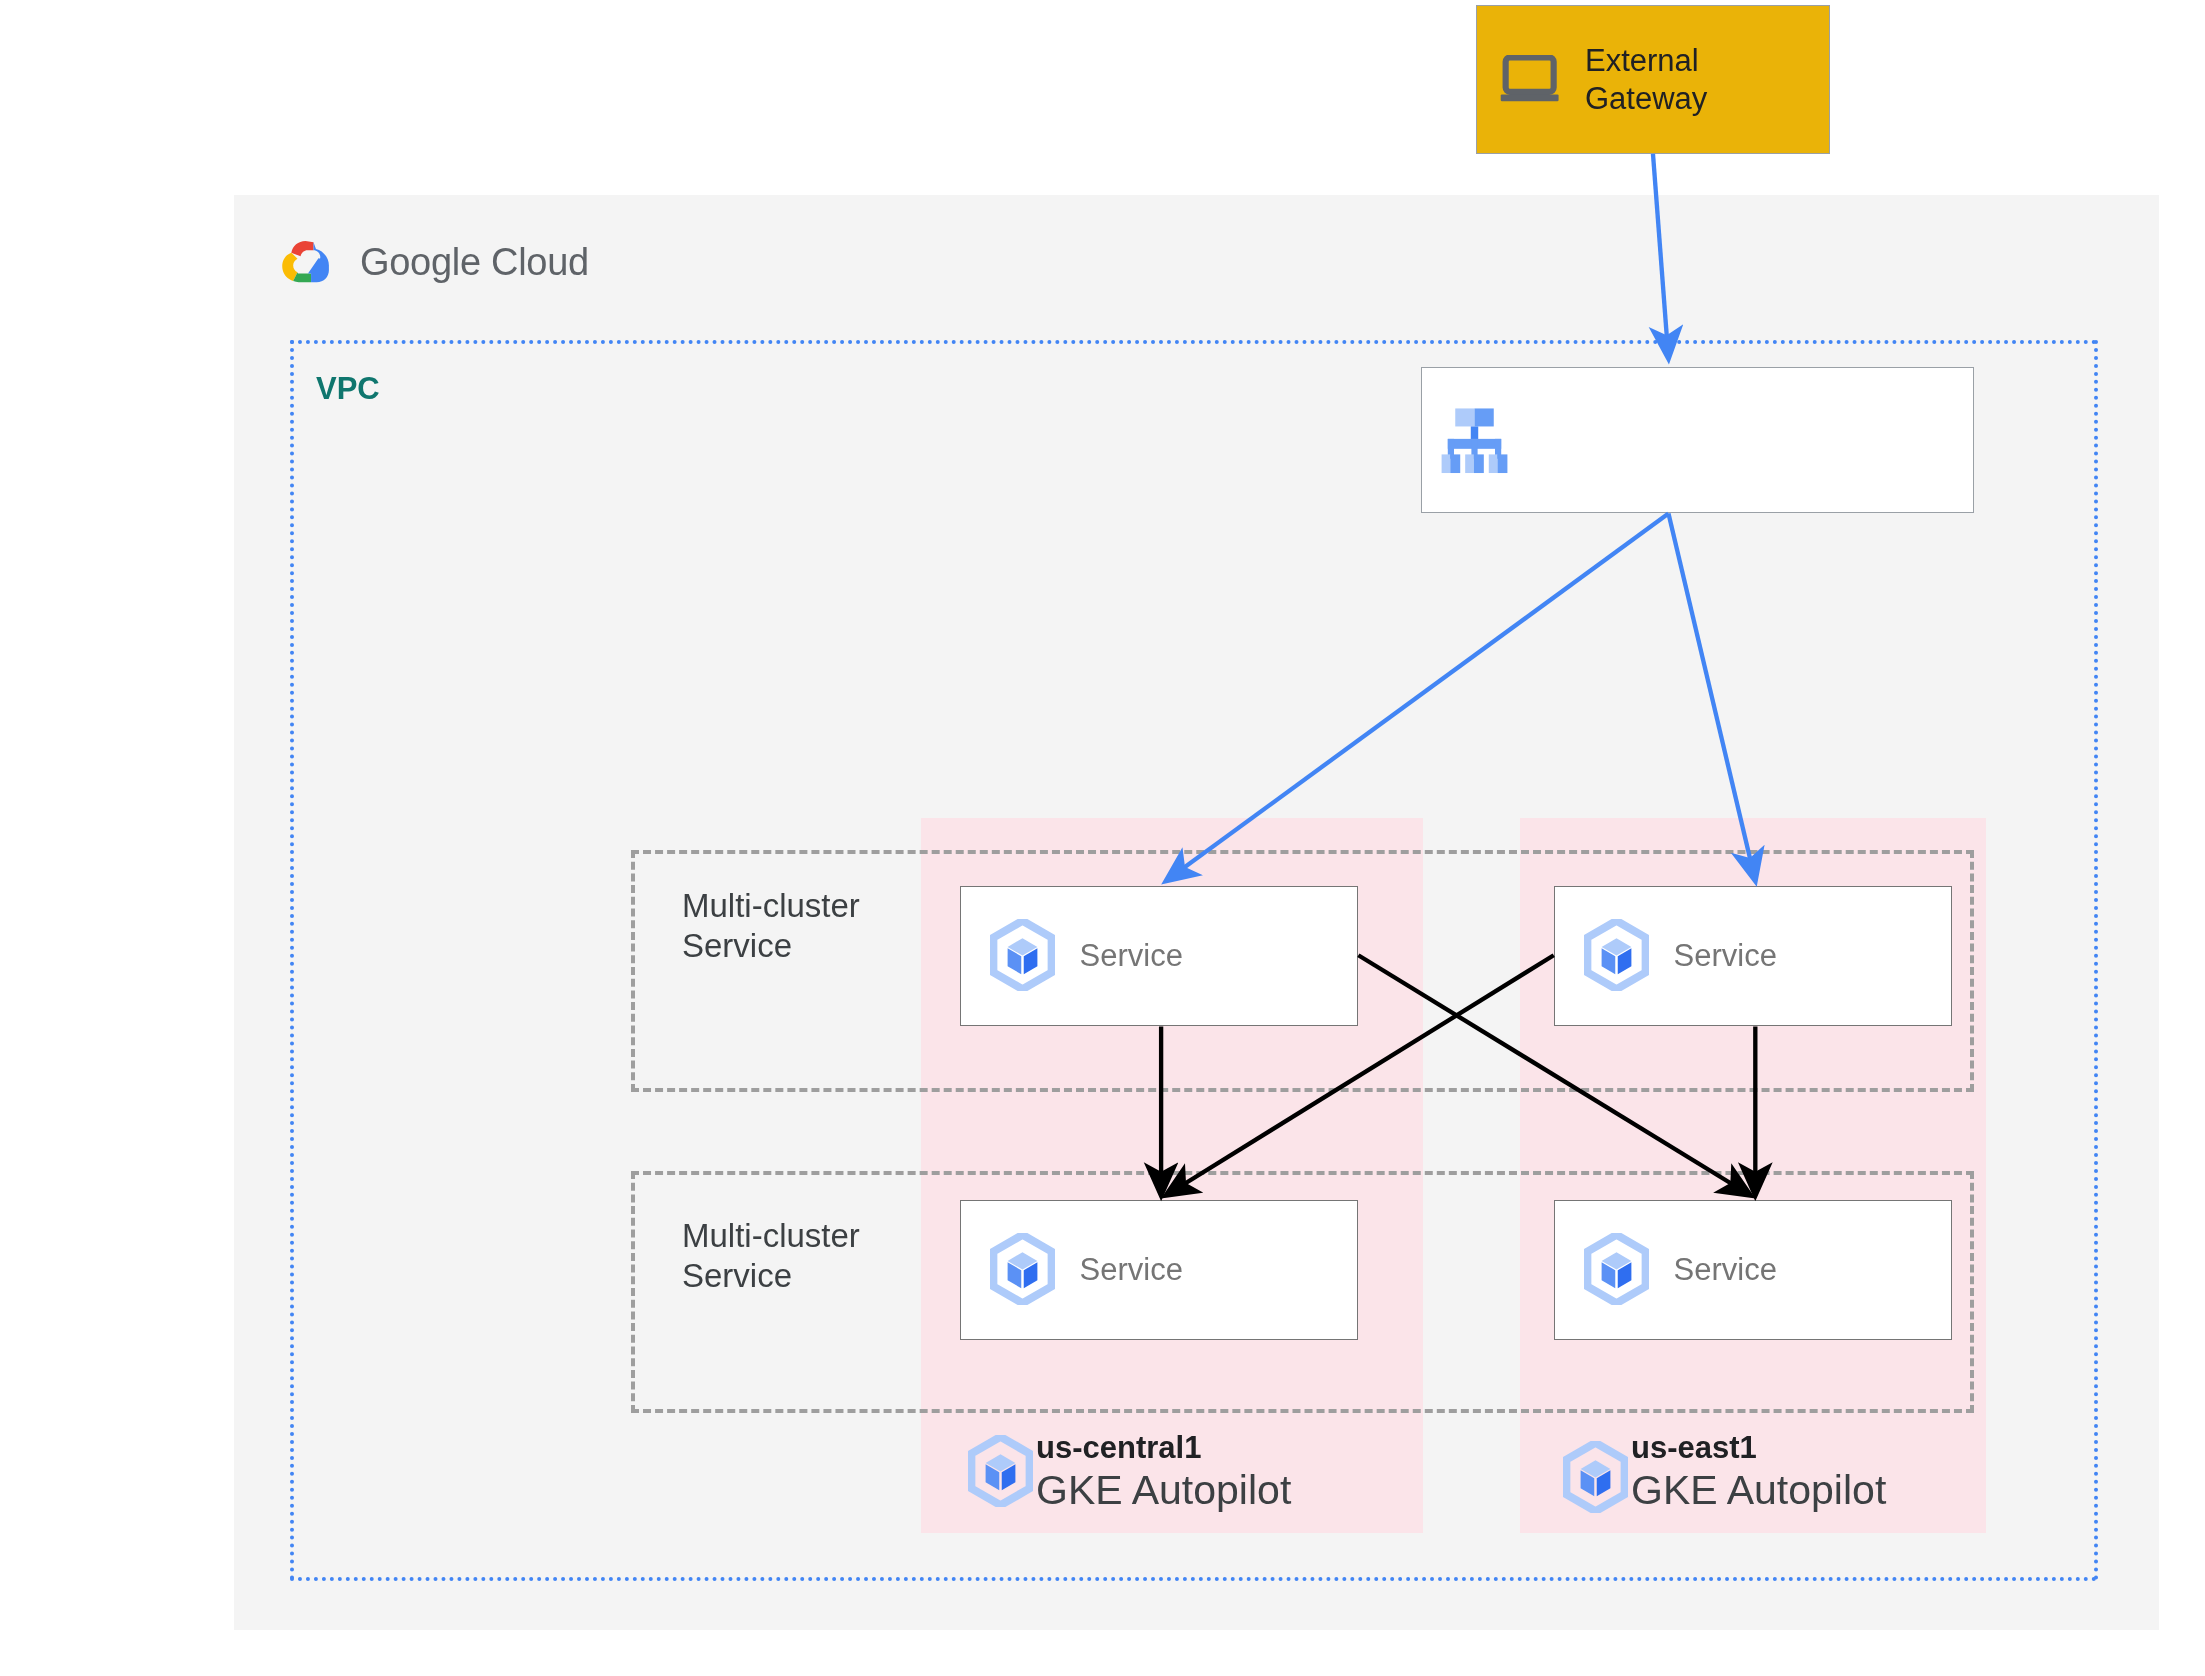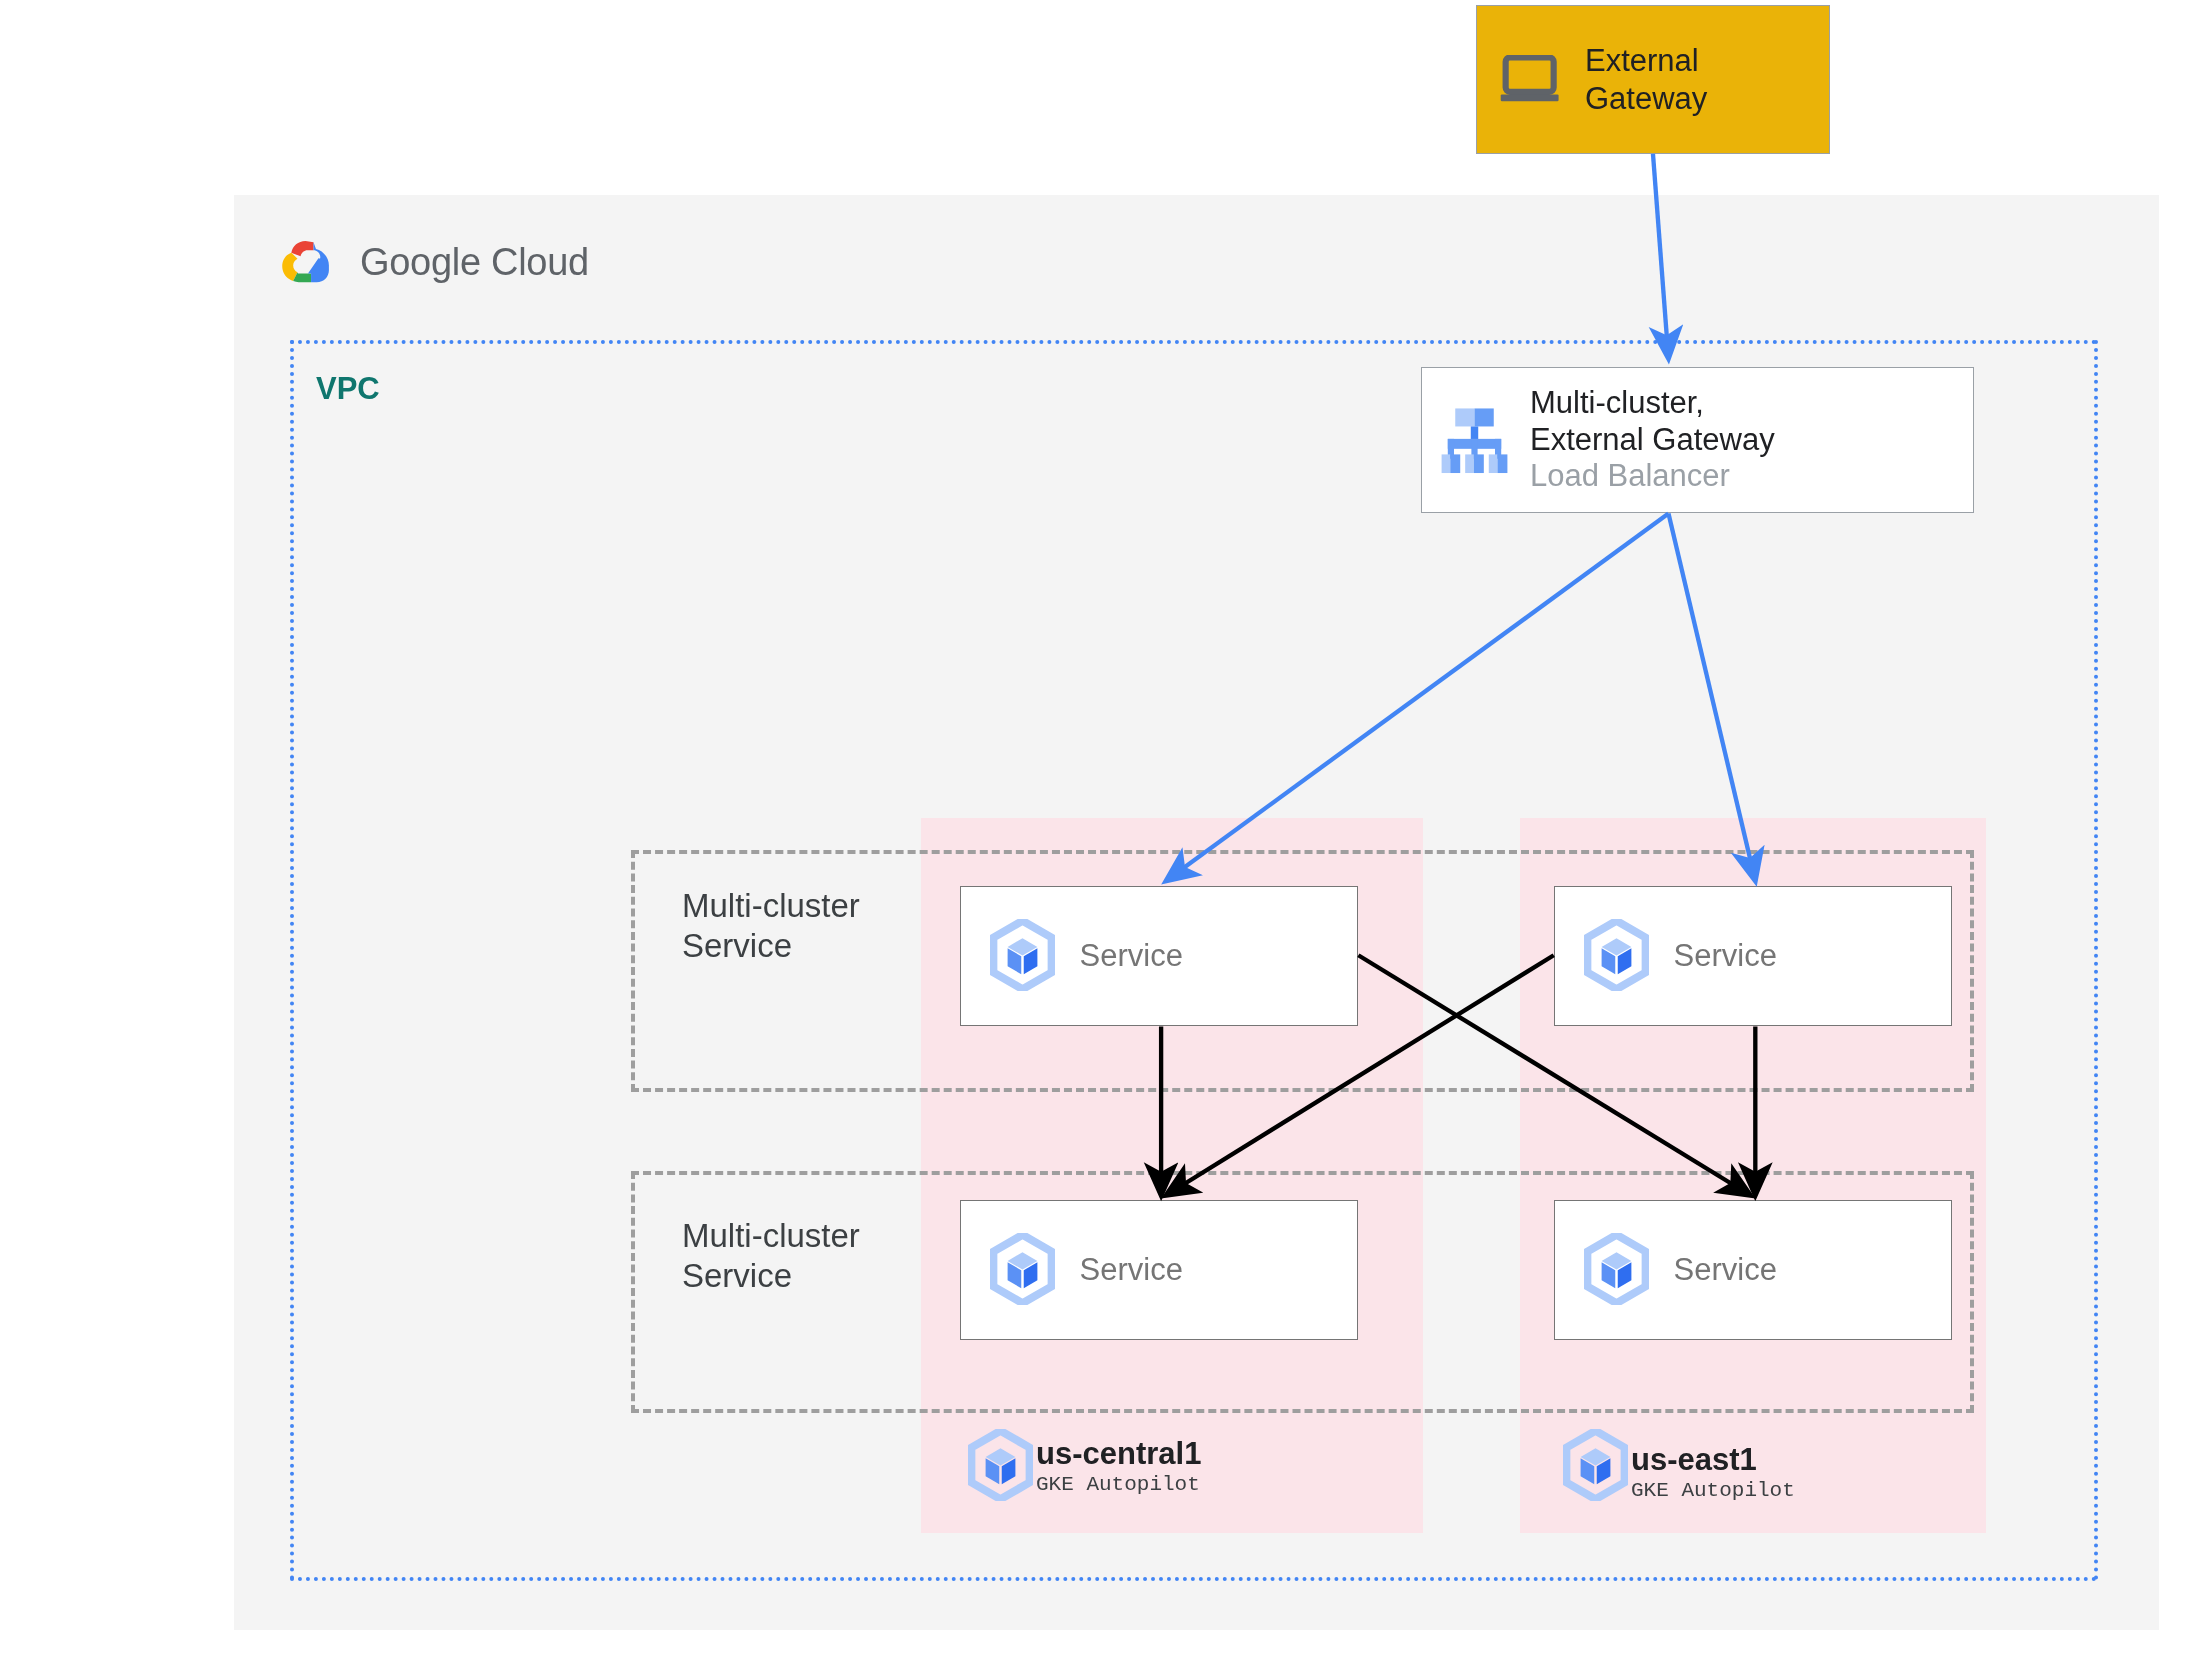--- a/index.html
+++ b/index.html
@@ -57,21 +57,21 @@
   #svc-tr{left:1554px;top:886px;}
   #svc-bl{left:960px;top:1200px;}
   #svc-br{left:1554px;top:1200px;}
 
   
   .cluster-footer{top:1429px;display:flex;align-items:center;gap:3px;}
   #footer-central{left:968px;}
   #footer-east{left:1563px;align-items:flex-end;}
   .cluster-footer .ftext{line-height:1.2;}
   .cluster-footer .fname{font-size:31px;font-weight:700;color:#202124;}
-  .cluster-footer .fsub{font-size:21px;color:#3c4043;font-family:Liberation Mono, monospace;}
+  .cluster-footer .fsub{font-size:41px;color:#3c4043;}
 
   
   #connectors{left:0;top:0;width:2205px;height:1676px;pointer-events:none;}
 </style>
 </head>
 <body>
 
 <div class="abs" id="cloud-panel"></div>
 
 <div class="abs" id="gc-logo">
@@ -114,25 +114,20 @@
       <rect x="57" y="61" width="10" height="32" fill="#669df6"></rect>
       <rect x="95" y="61" width="10" height="32" fill="#669df6"></rect>
       <rect x="9" y="86" width="14" height="30" fill="#aecbfa"></rect>
       <rect x="23" y="86" width="16" height="30" fill="#669df6"></rect>
       <rect x="47" y="86" width="14" height="30" fill="#aecbfa"></rect>
       <rect x="61" y="86" width="16" height="30" fill="#669df6"></rect>
       <rect x="85" y="86" width="14" height="30" fill="#aecbfa"></rect>
       <rect x="99" y="86" width="16" height="30" fill="#669df6"></rect>
     </svg>
   </span>
-  <span class="lbtext">
-    <div class="t1">Multi-cluster,</div>
-    <div class="t1">External Gateway</div>
-    <div class="t2">Load Balancer</div>
-  </span>
 </div>
 
 <div class="abs cluster-band" id="band-central"></div>
 <div class="abs cluster-band" id="band-east"></div>
 
 <div class="abs mcs-box" id="mcs-top"></div>
 <div class="abs mcs-box" id="mcs-bottom"></div>
 
 <div class="abs mcs-label" id="mcs-label-top">
   <div>Multi-cluster</div>

